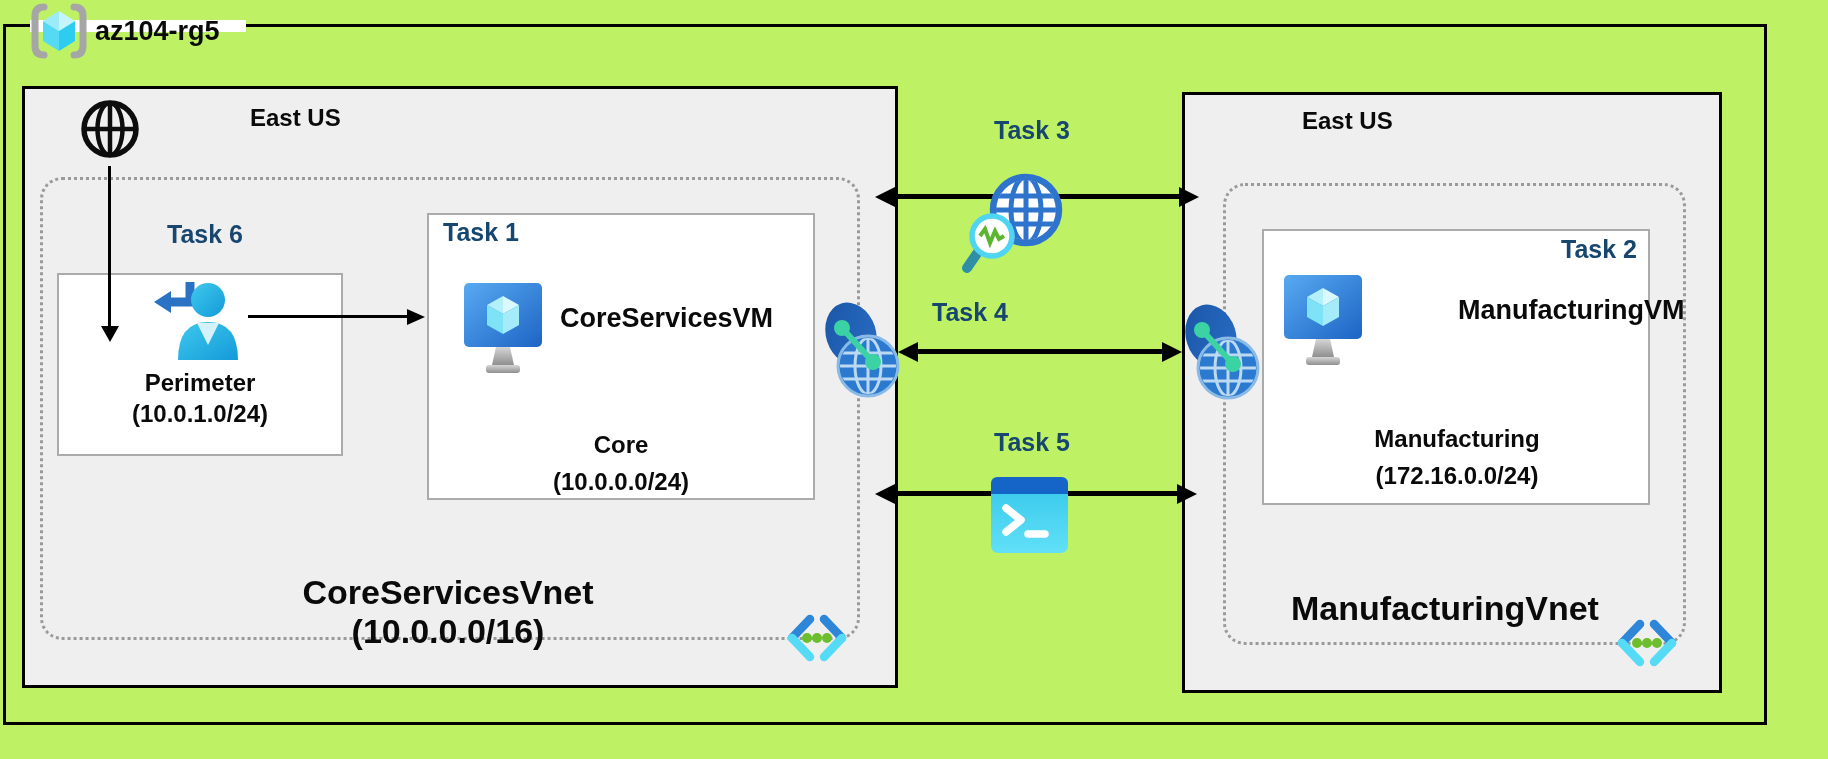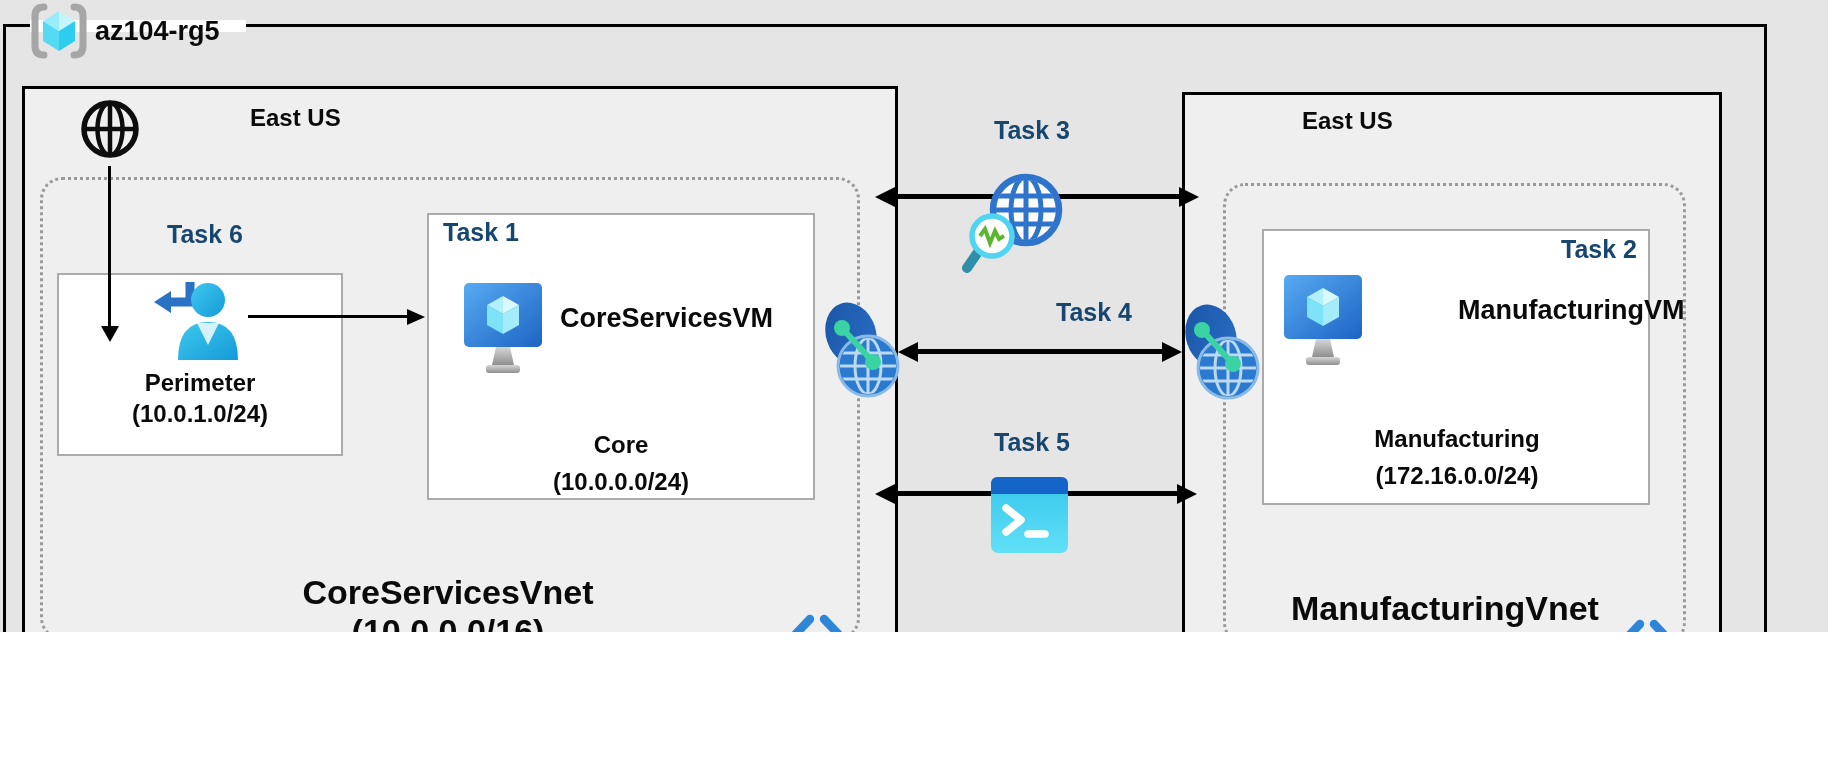--- a/index.html
+++ b/index.html
@@ -1,16 +1,16 @@
 <!DOCTYPE html>
 <html><head>
 <meta charset="utf-8">
 <style>
   html,body{margin:0;padding:0;background:#fff;}
-  #canvas{position:relative;width:1828px;height:632px;background:#e5e5e5;overflow:hidden;
+  #canvas{position:relative;width:1828px;height:759px;background:#bef264;overflow:hidden;
           font-family:"Liberation Sans","DejaVu Sans",sans-serif;font-weight:bold;color:#0a0a0a;}
   .abs{position:absolute;}
   .outer{border:3px solid #000;z-index:0;}
   .region{background:#efefef;border:3px solid #000;z-index:1;box-sizing:border-box;}
   .dotted{border:3px dotted #9a9a9a;border-radius:22px;z-index:2;box-sizing:border-box;}
   .whitebox{background:#fff;border:2px solid #ababab;z-index:3;box-sizing:border-box;}
   .lbl{z-index:7;white-space:nowrap;}
   .tlabel{color:#17466f;font-size:25px;}
   .eastus{font-size:24px;text-align:left;}
   .vmname{font-size:27px;}
@@ -184,21 +184,21 @@
       <line x1="28" y1="26" x2="100" y2="26" stroke-width="5"></line>
       <line x1="28" y1="40" x2="100" y2="40" stroke-width="5"></line>
       <line x1="28" y1="54" x2="100" y2="54" stroke-width="5"></line>
       <line x1="64" y1="4" x2="64" y2="76" stroke-width="5"></line>
     </g>
     <line x1="16" y1="82" x2="5" y2="98" stroke="#2e8fa6" stroke-width="10" stroke-linecap="round"></line>
     <circle cx="30" cy="66" r="20" fill="#fff" stroke="#4fd4f2" stroke-width="5.5"></circle>
     <polyline points="18,66 23,59 28,73 33,61 37,69 42,66" fill="none" stroke="#5cb52e" stroke-width="4"></polyline>
   </svg>
 
-  <div class="abs lbl tlabel" style="left:932px;top:298px;width:200px;text-align:right;">Task 4</div>
+  <div class="abs lbl tlabel" style="left:932px;top:298px;width:200px;text-align:left;">Task 4</div>
   <div class="abs harrow a-left a-right" style="left:917px;top:349px;width:246px;"></div>
   <svg class="abs icon" style="left:821px;top:298px;" width="80" height="102" viewBox="0 0 80 102">
     <defs>
       <linearGradient id="peerg1" x1="0" y1="0" x2="1" y2="1">
         <stop offset="0" stop-color="#1a55a5"></stop>
           <stop offset="1" stop-color="#2a6fc8"></stop>
       </linearGradient>
       <clipPath id="pclip1">
           <circle cx="47" cy="68" r="28"></circle>
         </clipPath>

